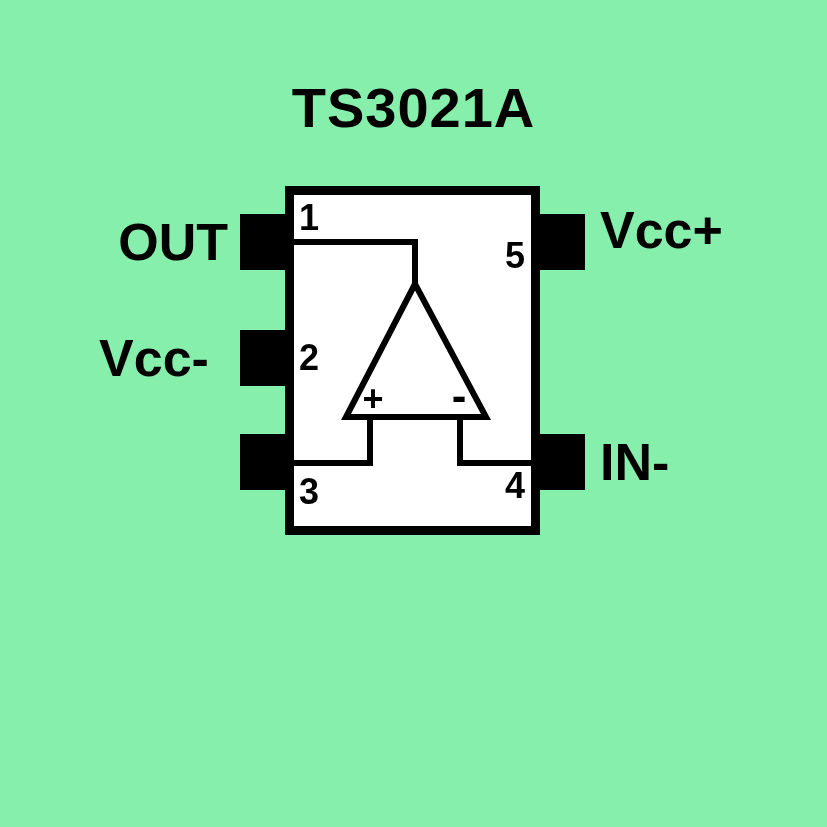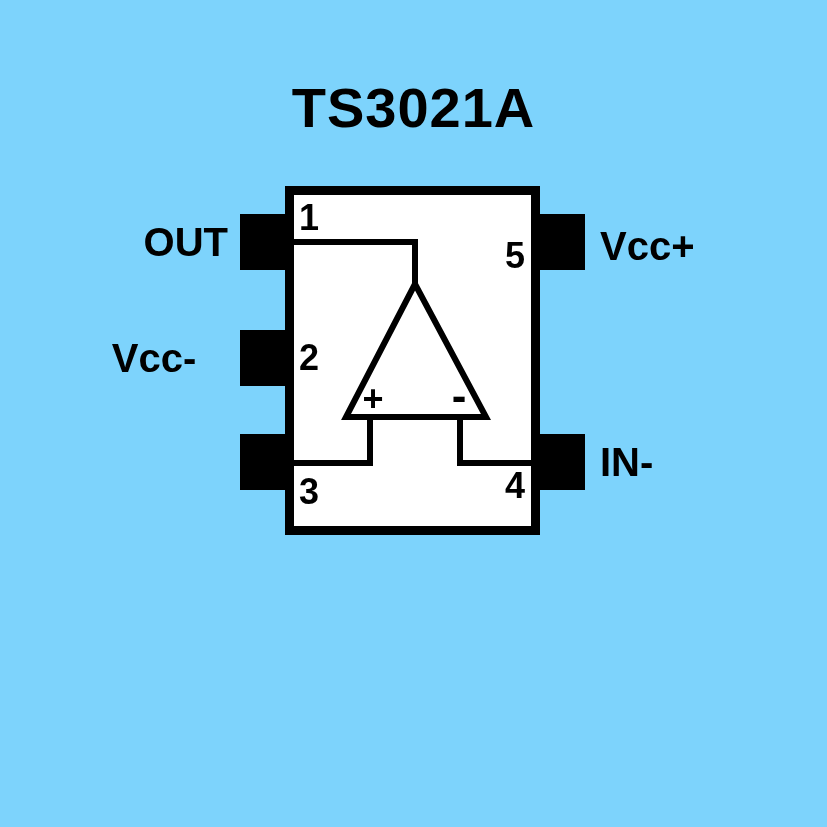--- a/index.html
+++ b/index.html
@@ -4,21 +4,21 @@
 <style>
   html, body {
     margin: 0;
     padding: 0;
     background: #ffffff;
   }
   .canvas {
     position: relative;
     width: 827px;
     height: 827px;
-    background: #7dd3fc;
+    background: #86efac;
     font-family: "Liberation Sans", "DejaVu Sans", sans-serif;
     color: #000000;
     overflow: hidden;
   }
   .title {
     position: absolute;
     left: 0;
     right: 0;
     top: 80px;
     text-align: center;
@@ -43,31 +43,31 @@
     background: #000000;
   }
   .pad-1 { left: 240px; top: 214px; }
   .pad-2 { left: 240px; top: 330px; }
   .pad-3 { left: 240px; top: 434px; }
   .pad-5 { left: 537px; top: 214px; }
   .pad-4 { left: 537px; top: 434px; }
 
   .pin-label {
     position: absolute;
-    font-size: 40px;
+    font-size: 52px;
     font-weight: 700;
     line-height: 40px;
     white-space: nowrap;
   }
   .label-left { left: 80px; width: 148px; text-align: right; }
   .label-right { left: 600px; text-align: left; }
   .label-out  { top: 222px; }
   .label-vccm { top: 338px; text-align: center; }
   .label-inp  { top: 442px; }
-  .label-vccp { top: 226px; }
+  .label-vccp { top: 210px; }
   .label-inm  { top: 442px; }
 
   .pin-num {
     position: absolute;
     font-size: 36px;
     font-weight: 700;
     line-height: 36px;
   }
   .num-1 { left: 299px; top: 200px; }
   .num-2 { left: 299px; top: 340px; }

